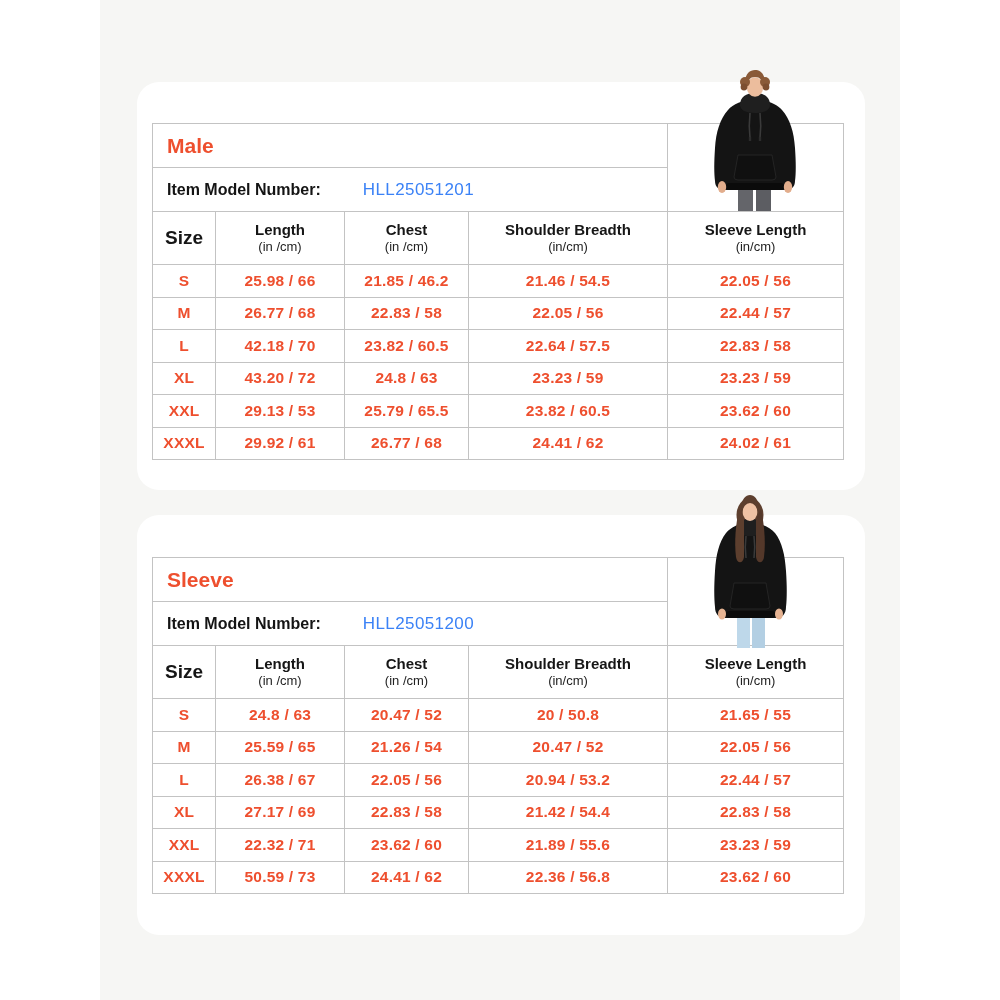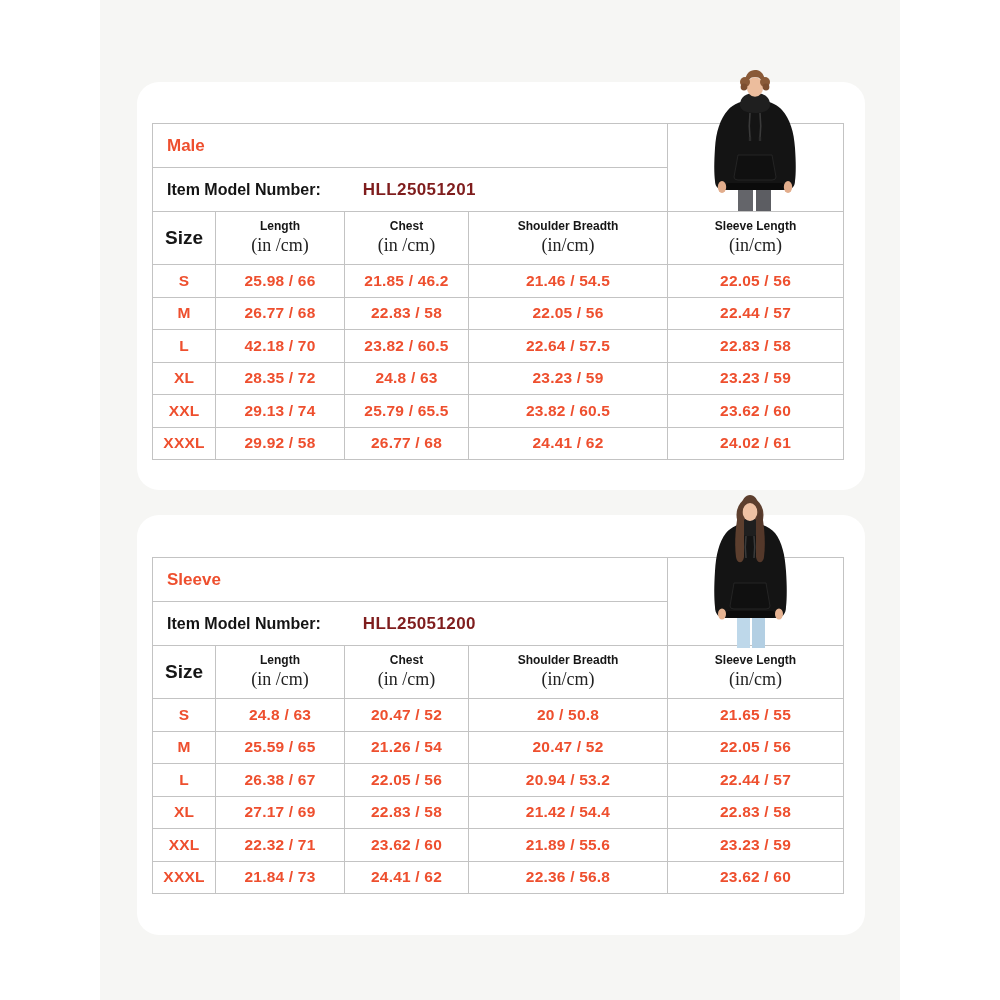--- a/index.html
+++ b/index.html
@@ -41,33 +41,33 @@
     border:1px solid #c3c3c3;
     vertical-align:middle;
   }
   tr.gender-row td { height:44px; }
   tr.model-row  td { height:44px; }
   tr.header-row th { height:53px; }
   tr.data-row   td { height:32.5px; }
 
   .gender-cell {
     padding-left:14px; text-align:left;
-    font-weight:bold; font-size:17px; color:#ee4f2e;
+    font-weight:bold; font-size:21px; color:#ee4f2e;
   }
   .model-cell { padding-left:14px; text-align:left; }
   .model-label { font-weight:bold; font-size:16px; color:#141414;text-align:right; }
   .model-value {
-    font-weight:bold; font-size:17px; color:#7f1d1d;
+    font-weight:normal; font-size:17px; color:#3b82f6;
     margin-left:42px; letter-spacing:0.4px;
   }
   .image-cell { background:#ffffff; }
 
   .header-row th { text-align:center; font-weight:bold; color:#161616; }
-  .col-title { font-size:12px; font-weight:bold; line-height:1.25; }
-  .col-unit  { font-size:18px; font-weight:normal; color:#222222; line-height:1.25;font-family:Liberation Serif, serif; }
+  .col-title { font-size:15px; font-weight:bold; line-height:1.25; }
+  .col-unit  { font-size:13px; font-weight:normal; color:#222222; line-height:1.25; }
   .size-head .col-title { font-size:19px; }
 
   tr.data-row td {
     text-align:center; font-weight:bold; font-size:15.5px; color:#ee4f2e;
     letter-spacing:0.2px;
   }
 
   .model-figure { position:absolute; z-index:5; }
   .model-figure-male   { left:563px; top:-14px; width:110px; height:143px; }
   .model-figure-female { left:566px; top:-22px; width:95px;  height:155px; }
@@ -133,35 +133,35 @@
       </tr>
       <tr class="data-row">
         <td>L</td>
         <td>42.18 / 70</td>
         <td>23.82 / 60.5</td>
         <td>22.64 / 57.5</td>
         <td>22.83 / 58</td>
       </tr>
       <tr class="data-row">
         <td>XL</td>
-        <td>28.35 / 72</td>
+        <td>43.20 / 72</td>
         <td>24.8 / 63</td>
         <td>23.23 / 59</td>
         <td>23.23 / 59</td>
       </tr>
       <tr class="data-row">
         <td>XXL</td>
-        <td>29.13 / 74</td>
+        <td>29.13 / 53</td>
         <td>25.79 / 65.5</td>
         <td>23.82 / 60.5</td>
         <td>23.62 / 60</td>
       </tr>
       <tr class="data-row">
         <td>XXXL</td>
-        <td>29.92 / 58</td>
+        <td>29.92 / 61</td>
         <td>26.77 / 68</td>
         <td>24.41 / 62</td>
         <td>24.02 / 61</td>
       </tr>
     </tbody>
       </table>
 
     <svg class="model-figure model-figure-male" viewBox="0 0 110 143" aria-hidden="true">
 
       <rect x="38" y="118" width="15" height="25" fill="#64656a"></rect>
@@ -267,21 +267,21 @@
       </tr>
       <tr class="data-row">
         <td>XXL</td>
         <td>22.32 / 71</td>
         <td>23.62 / 60</td>
         <td>21.89 / 55.6</td>
         <td>23.23 / 59</td>
       </tr>
       <tr class="data-row">
         <td>XXXL</td>
-        <td>21.84 / 73</td>
+        <td>50.59 / 73</td>
         <td>24.41 / 62</td>
         <td>22.36 / 56.8</td>
         <td>23.62 / 60</td>
       </tr>
     </tbody>
       </table>
 
     <svg class="model-figure model-figure-female" viewBox="0 0 95 155" aria-hidden="true">
 
       <rect x="34" y="124" width="13" height="31" fill="#bed8ea"></rect>

